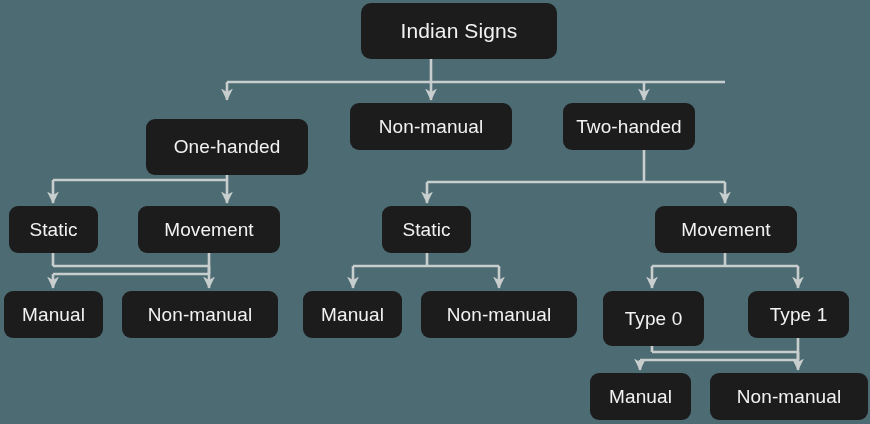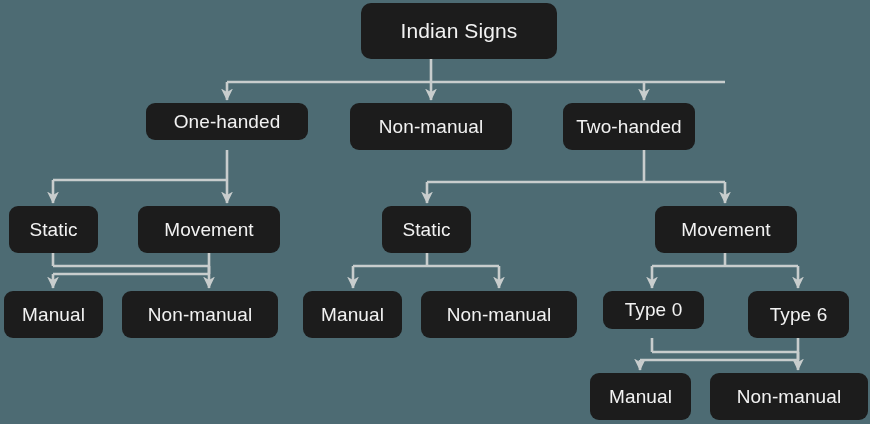--- a/index.html
+++ b/index.html
@@ -119,21 +119,21 @@
         <path d="M 640 360 L 640 370" marker-end="url(#arrow)"></path>
       </g>
 
     </g>
   </svg>
 
   <div class="node" style="left:333px;top:3px;width:196px;height:56px;border-radius:10px;font-size:21px;margin-left:28px;">
     <span class="node-label">Indian Signs</span>
   </div>
 
-  <div class="node" style="left:146px;top:103px;width:162px;height:37px;">
+  <div class="node" style="left:146px;top:119px;width:162px;height:56px;">
     <span class="node-label">One-handed</span>
   </div>
 
   <div class="node" style="left:350px;top:103px;width:162px;height:47px;">
     <span class="node-label">Non-manual</span>
   </div>
 
   <div class="node" style="left:563px;top:103px;width:132px;height:47px;">
     <span class="node-label">Two-handed</span>
   </div>
@@ -163,26 +163,26 @@
   </div>
 
   <div class="node" style="left:303px;top:291px;width:99px;height:47px;">
     <span class="node-label">Manual</span>
   </div>
 
   <div class="node" style="left:421px;top:291px;width:156px;height:47px;">
     <span class="node-label">Non-manual</span>
   </div>
 
-  <div class="node" style="left:603px;top:291px;width:101px;height:38px;">
+  <div class="node" style="left:603px;top:291px;width:101px;height:55px;">
     <span class="node-label">Type 0</span>
   </div>
 
   <div class="node" style="left:748px;top:291px;width:101px;height:47px;">
-    <span class="node-label">Type 6</span>
+    <span class="node-label">Type 1</span>
   </div>
 
   <div class="node" style="left:590px;top:373px;width:101px;height:47px;">
     <span class="node-label">Manual</span>
   </div>
 
   <div class="node" style="left:710px;top:373px;width:158px;height:47px;">
     <span class="node-label">Non-manual</span>
   </div>
 

